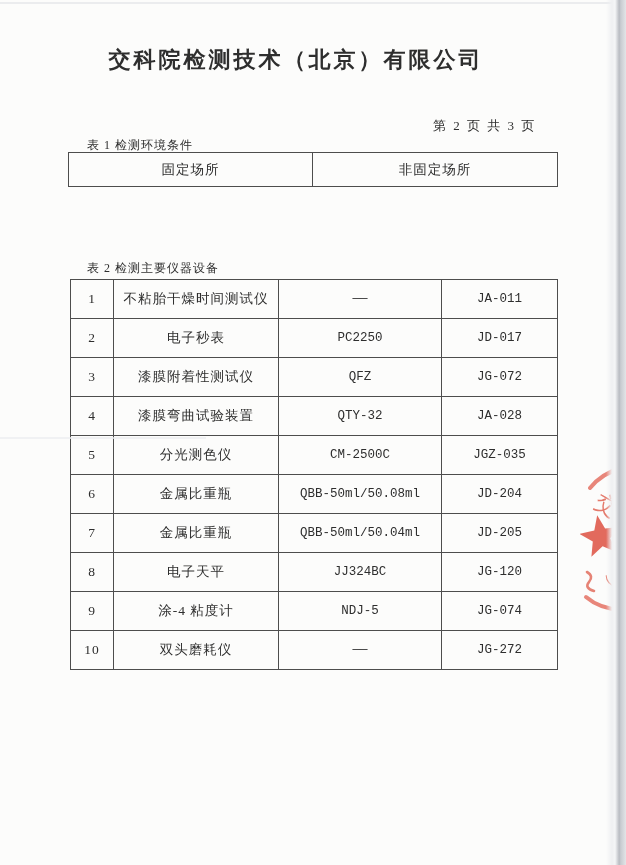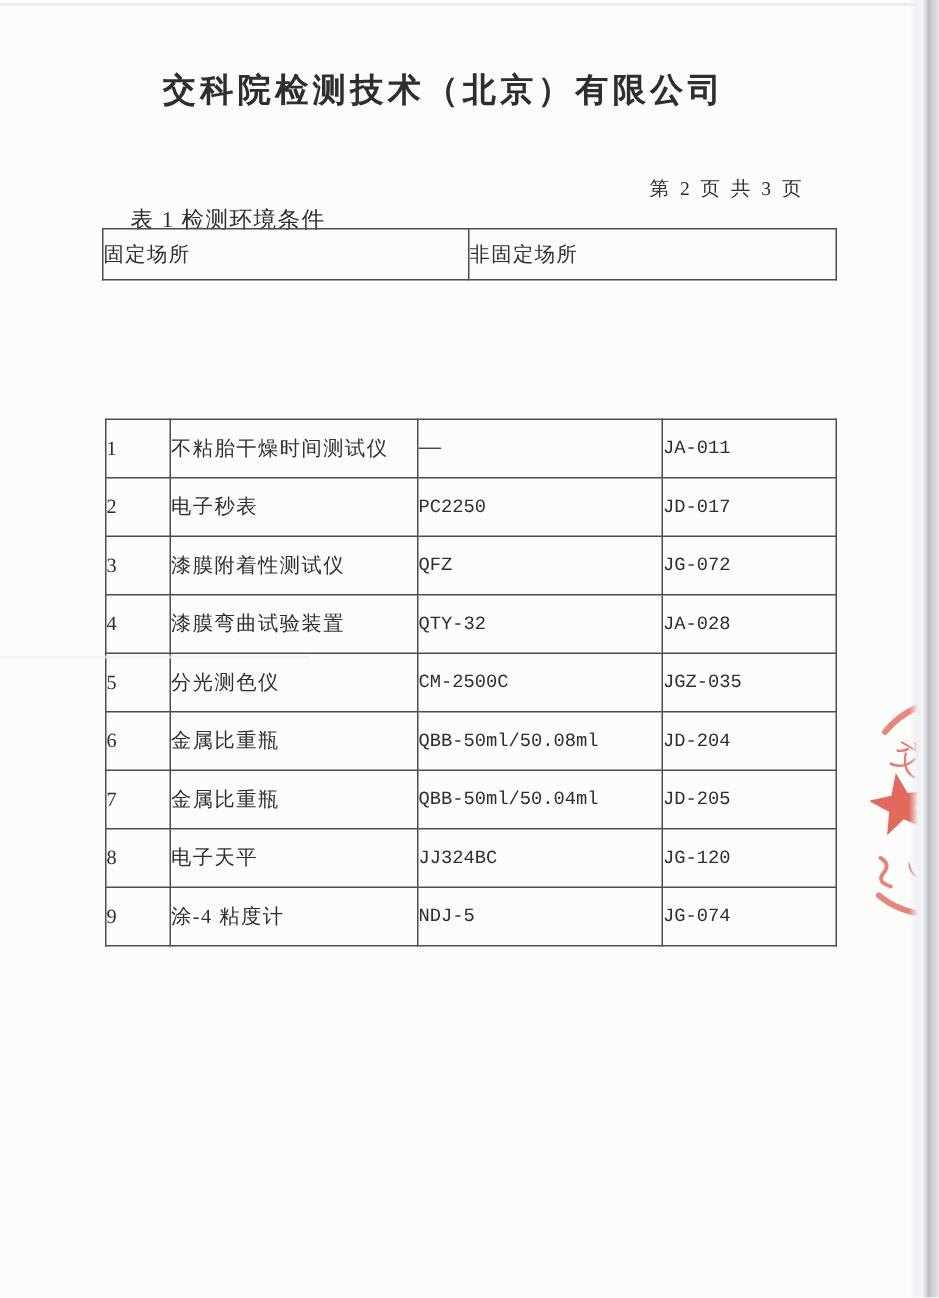--- a/index.html
+++ b/index.html
@@ -17,26 +17,26 @@
   }
   .artifact-line{position:absolute;top:437px;left:0;width:206px;height:2px;background:#ecedf0;opacity:.75;}
 
   .center-wrap{position:absolute;left:0;width:592px;text-align:center;}
   .company-title{top:45px;font-size:22px;font-weight:700;letter-spacing:3px;}
   .doc-title{top:74px;font-size:17px;font-weight:700;letter-spacing:5px;}
 
   .report-line{position:absolute;top:117px;left:68px;font-size:13.5px;letter-spacing:1px;}
   .page-indicator{position:absolute;top:117px;left:433px;font-size:13px;letter-spacing:2px;}
 
-  .t-caption{position:absolute;font-size:15px;letter-spacing:1px;}
+  .t-caption{position:absolute;font-size:12px;letter-spacing:1px;}
   .t1-caption{top:137px;left:87px;}
   .t2-caption{top:260px;left:87px;}
 
   table{border-collapse:collapse;table-layout:fixed;position:absolute;}
-  td{border:1.6px solid #4d4d4d;text-align:left;vertical-align:middle;
+  td{border:1.6px solid #4d4d4d;text-align:center;vertical-align:middle;
      font-size:13.5px;letter-spacing:1px;padding:0;overflow:hidden;}
   .t1{left:68px;top:152px;width:489px;}
   .t1 td.hdr{height:33px;}
   .t1 td.dat{height:35px;}
   .t2{left:70px;top:279px;width:487px;}
   .t2 td{height:38px;}
   .mono{font-family:"Liberation Mono","DejaVu Sans Mono",monospace;font-size:12.5px;letter-spacing:0;}
 
   .stamp{position:absolute;top:458px;right:0;width:46px;height:160px;overflow:hidden;}
 </style>
@@ -58,20 +58,21 @@
         <col style="width:245px">
       </colgroup>
     <tbody>
         <tr>
       <td class="hdr">固定场所</td>
       <td class="hdr">非固定场所</td>
     </tr>
   </tbody>
     </table>
 
+  <div class="t-caption t2-caption">表 2 检测主要仪器设备</div>
 
   <table class="t2">
     <colgroup>
         <col style="width:43px">
         <col style="width:165px">
         <col style="width:163px">
         <col style="width:116px">
       </colgroup>
     <tbody>
     <tr>
@@ -121,20 +122,26 @@
       <td>电子天平</td>
       <td class="mono">JJ324BC</td>
       <td class="mono">JG-120</td>
     </tr>
     <tr>
       <td>9</td>
       <td>涂-4 粘度计</td>
       <td class="mono">NDJ-5</td>
       <td class="mono">JG-074</td>
     </tr>
+    <tr>
+      <td>10</td>
+      <td>双头磨耗仪</td>
+      <td class="mono">——</td>
+      <td class="mono">JG-272</td>
+    </tr>
   </tbody>
     </table>
 
   <svg class="stamp" viewBox="0 0 46 160" xmlns="http://www.w3.org/2000/svg">
     <path d="M 10 30 Q 22 15 44 9" fill="none" stroke="#e2685a" stroke-width="4" stroke-linecap="round" opacity="0.8"></path>
     <text x="16" y="54" font-size="22" fill="#e06454" opacity="0.85" transform="rotate(30 26 46)">交</text>
     <polygon points="17.2,57.3 25.1,70.6 40.4,68.7 30.2,80.3 36.8,94.3 22.6,88.2 11.4,98.8 12.8,83.4 -0.8,75.9 14.3,72.5" fill="#df5a4b" opacity="0.9"></polygon>
     <path d="M 7 114 q 7 4 2 10 q -5 6 5 9" fill="none" stroke="#e06454" stroke-width="2.6" stroke-linecap="round" opacity="0.8"></path>
     <text x="17" y="132" font-size="17" fill="#e06454" opacity="0.85" transform="rotate(-38 24 126)">（</text>
     <path d="M 6 139 Q 20 151 42 152" fill="none" stroke="#e2685a" stroke-width="4" stroke-linecap="round" opacity="0.8"></path>

